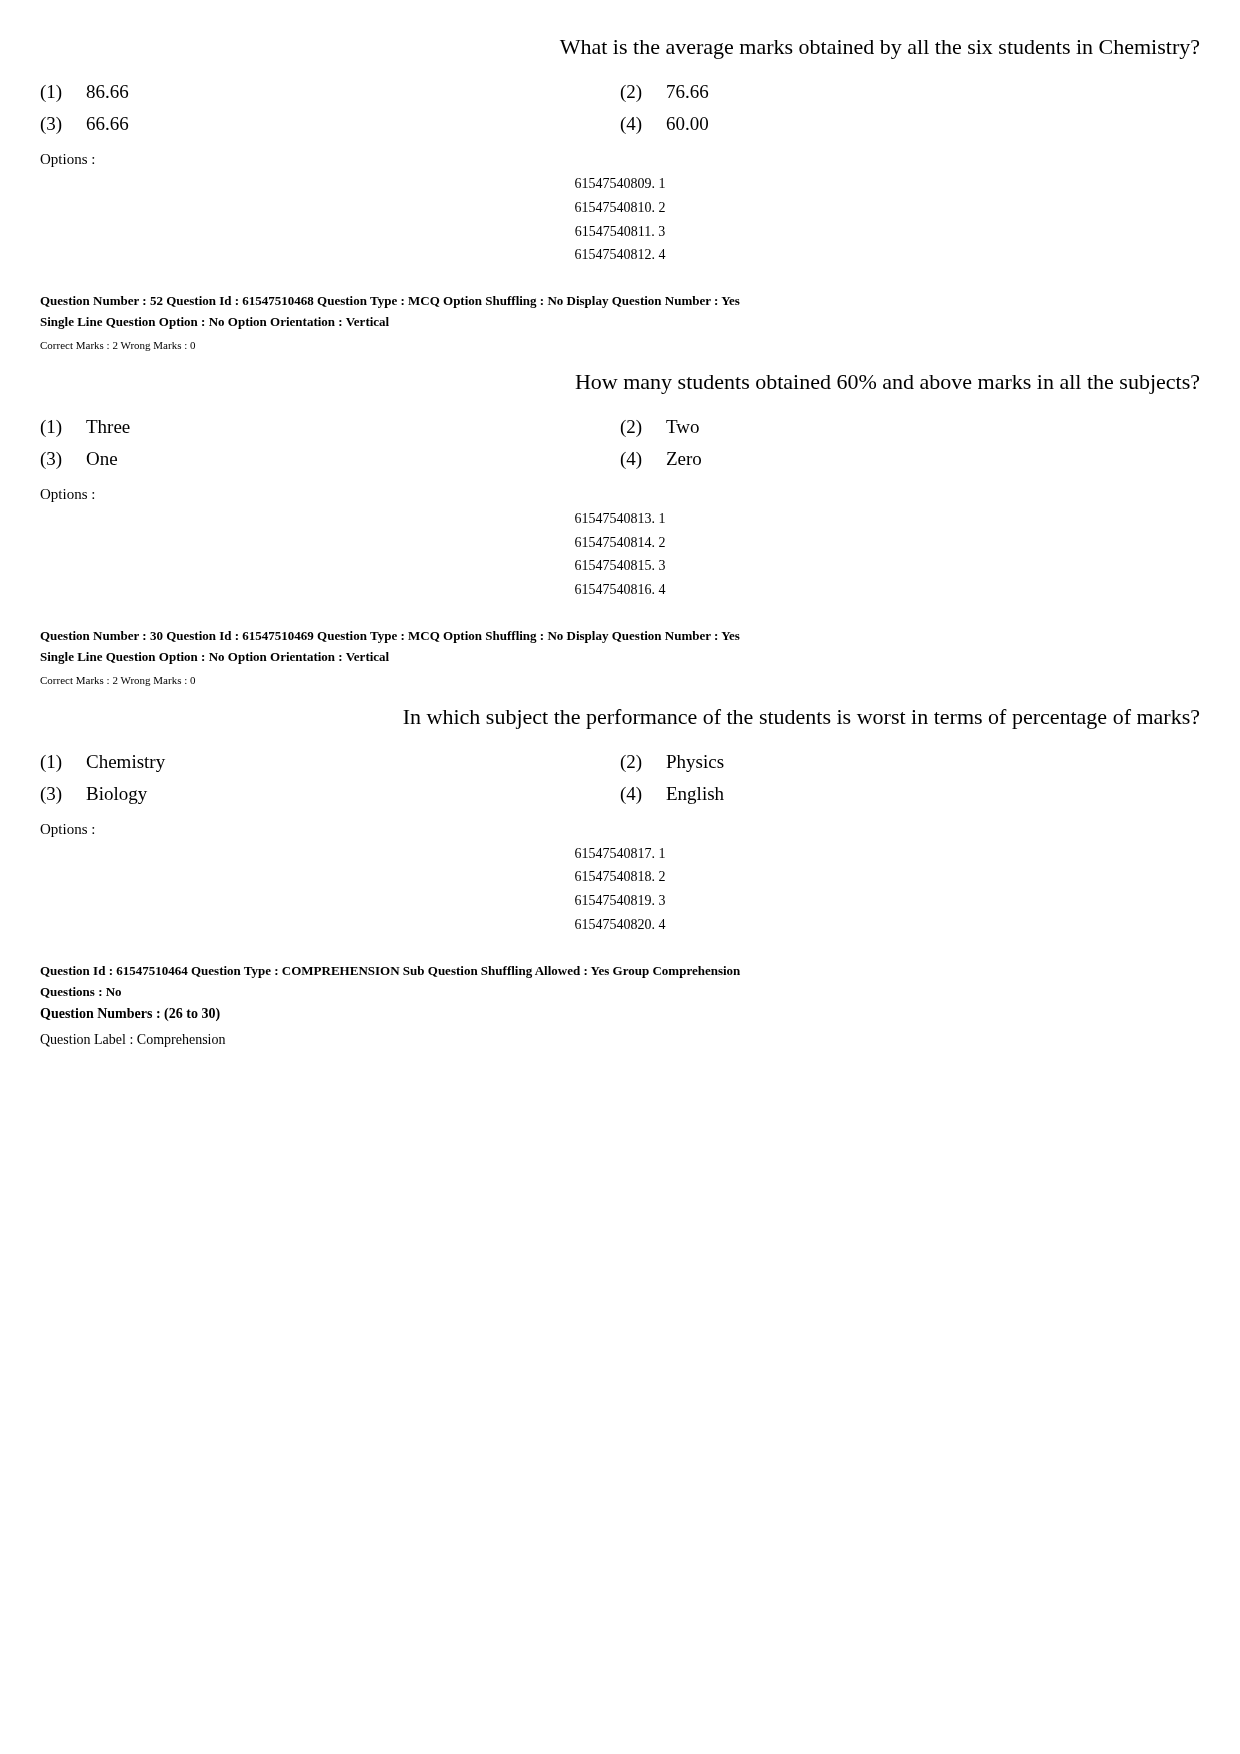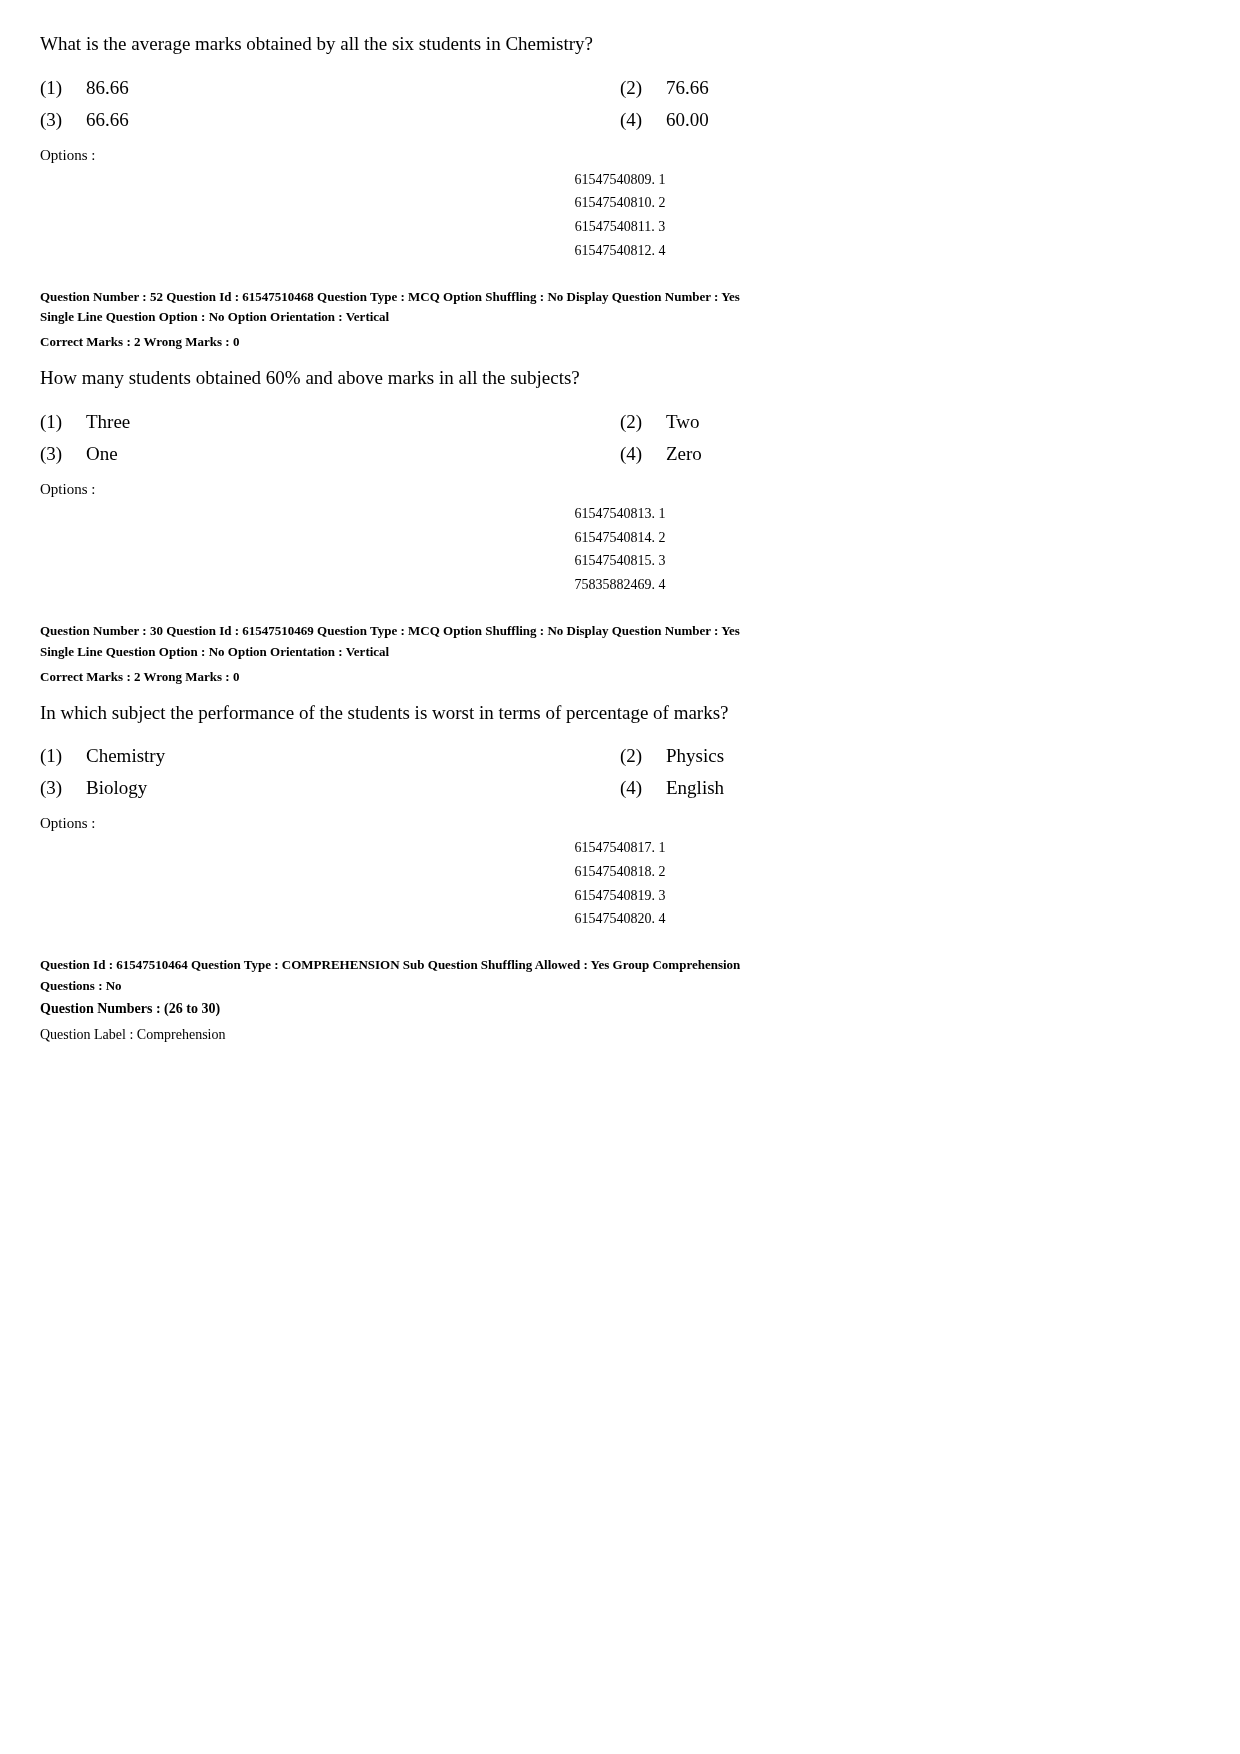--- a/index.html
+++ b/index.html
@@ -13,23 +13,24 @@
       font-size: 18px;
       color: #000000;
       width: 1240px;
       min-height: 1754px;
       padding: 30px 40px;
     }
     .question-block {
       margin-bottom: 24px;
     }
     .question-text {
-      font-size: 19px;
+      font-size: 22px;
       line-height: 1.5;
       margin-bottom: 18px;
+      text-align: right;
     }
     .options-grid {
       display: grid;
       grid-template-columns: 1fr 1fr;
       row-gap: 10px;
       margin-bottom: 16px;
     }
     .option-item {
       display: flex;
       align-items: baseline;
@@ -51,22 +52,22 @@
       text-align: center;
     }
     .meta-block {
       font-size: 13px;
       font-weight: bold;
       line-height: 1.6;
       margin-bottom: 6px;
       border-top: none;
     }
     .correct-marks {
-      font-size: 13px;
-      font-weight: bold;
+      font-size: 11px;
+      font-weight: normal;
       margin-bottom: 14px;
     }
     .footer-meta {
       font-size: 13px;
       font-weight: bold;
       line-height: 1.6;
       margin-top: 20px;
     }
     .footer-question-numbers {
       font-size: 14px;
@@ -133,21 +134,21 @@
     <div class="option-item">
       <span class="option-number">(4)</span>
       <span>Zero</span>
     </div>
   </div>
   <div class="options-label">Options :</div>
   <div class="options-ids">
     <div>61547540813. 1</div>
     <div>61547540814. 2</div>
     <div>61547540815. 3</div>
-    <div>75835882469. 4</div>
+    <div>61547540816. 4</div>
   </div>
 </div>
 
 <div class="question-block">
   <div class="meta-block">
     <div>Question Number : 30  Question Id : 61547510469  Question Type : MCQ  Option Shuffling : No  Display Question Number : Yes</div>
     <div>Single Line Question Option : No  Option Orientation : Vertical</div>
   </div>
   <div class="correct-marks">Correct Marks : 2  Wrong Marks : 0</div>
   <p class="question-text">In which subject the performance of the students is worst in terms of percentage of marks?</p>

